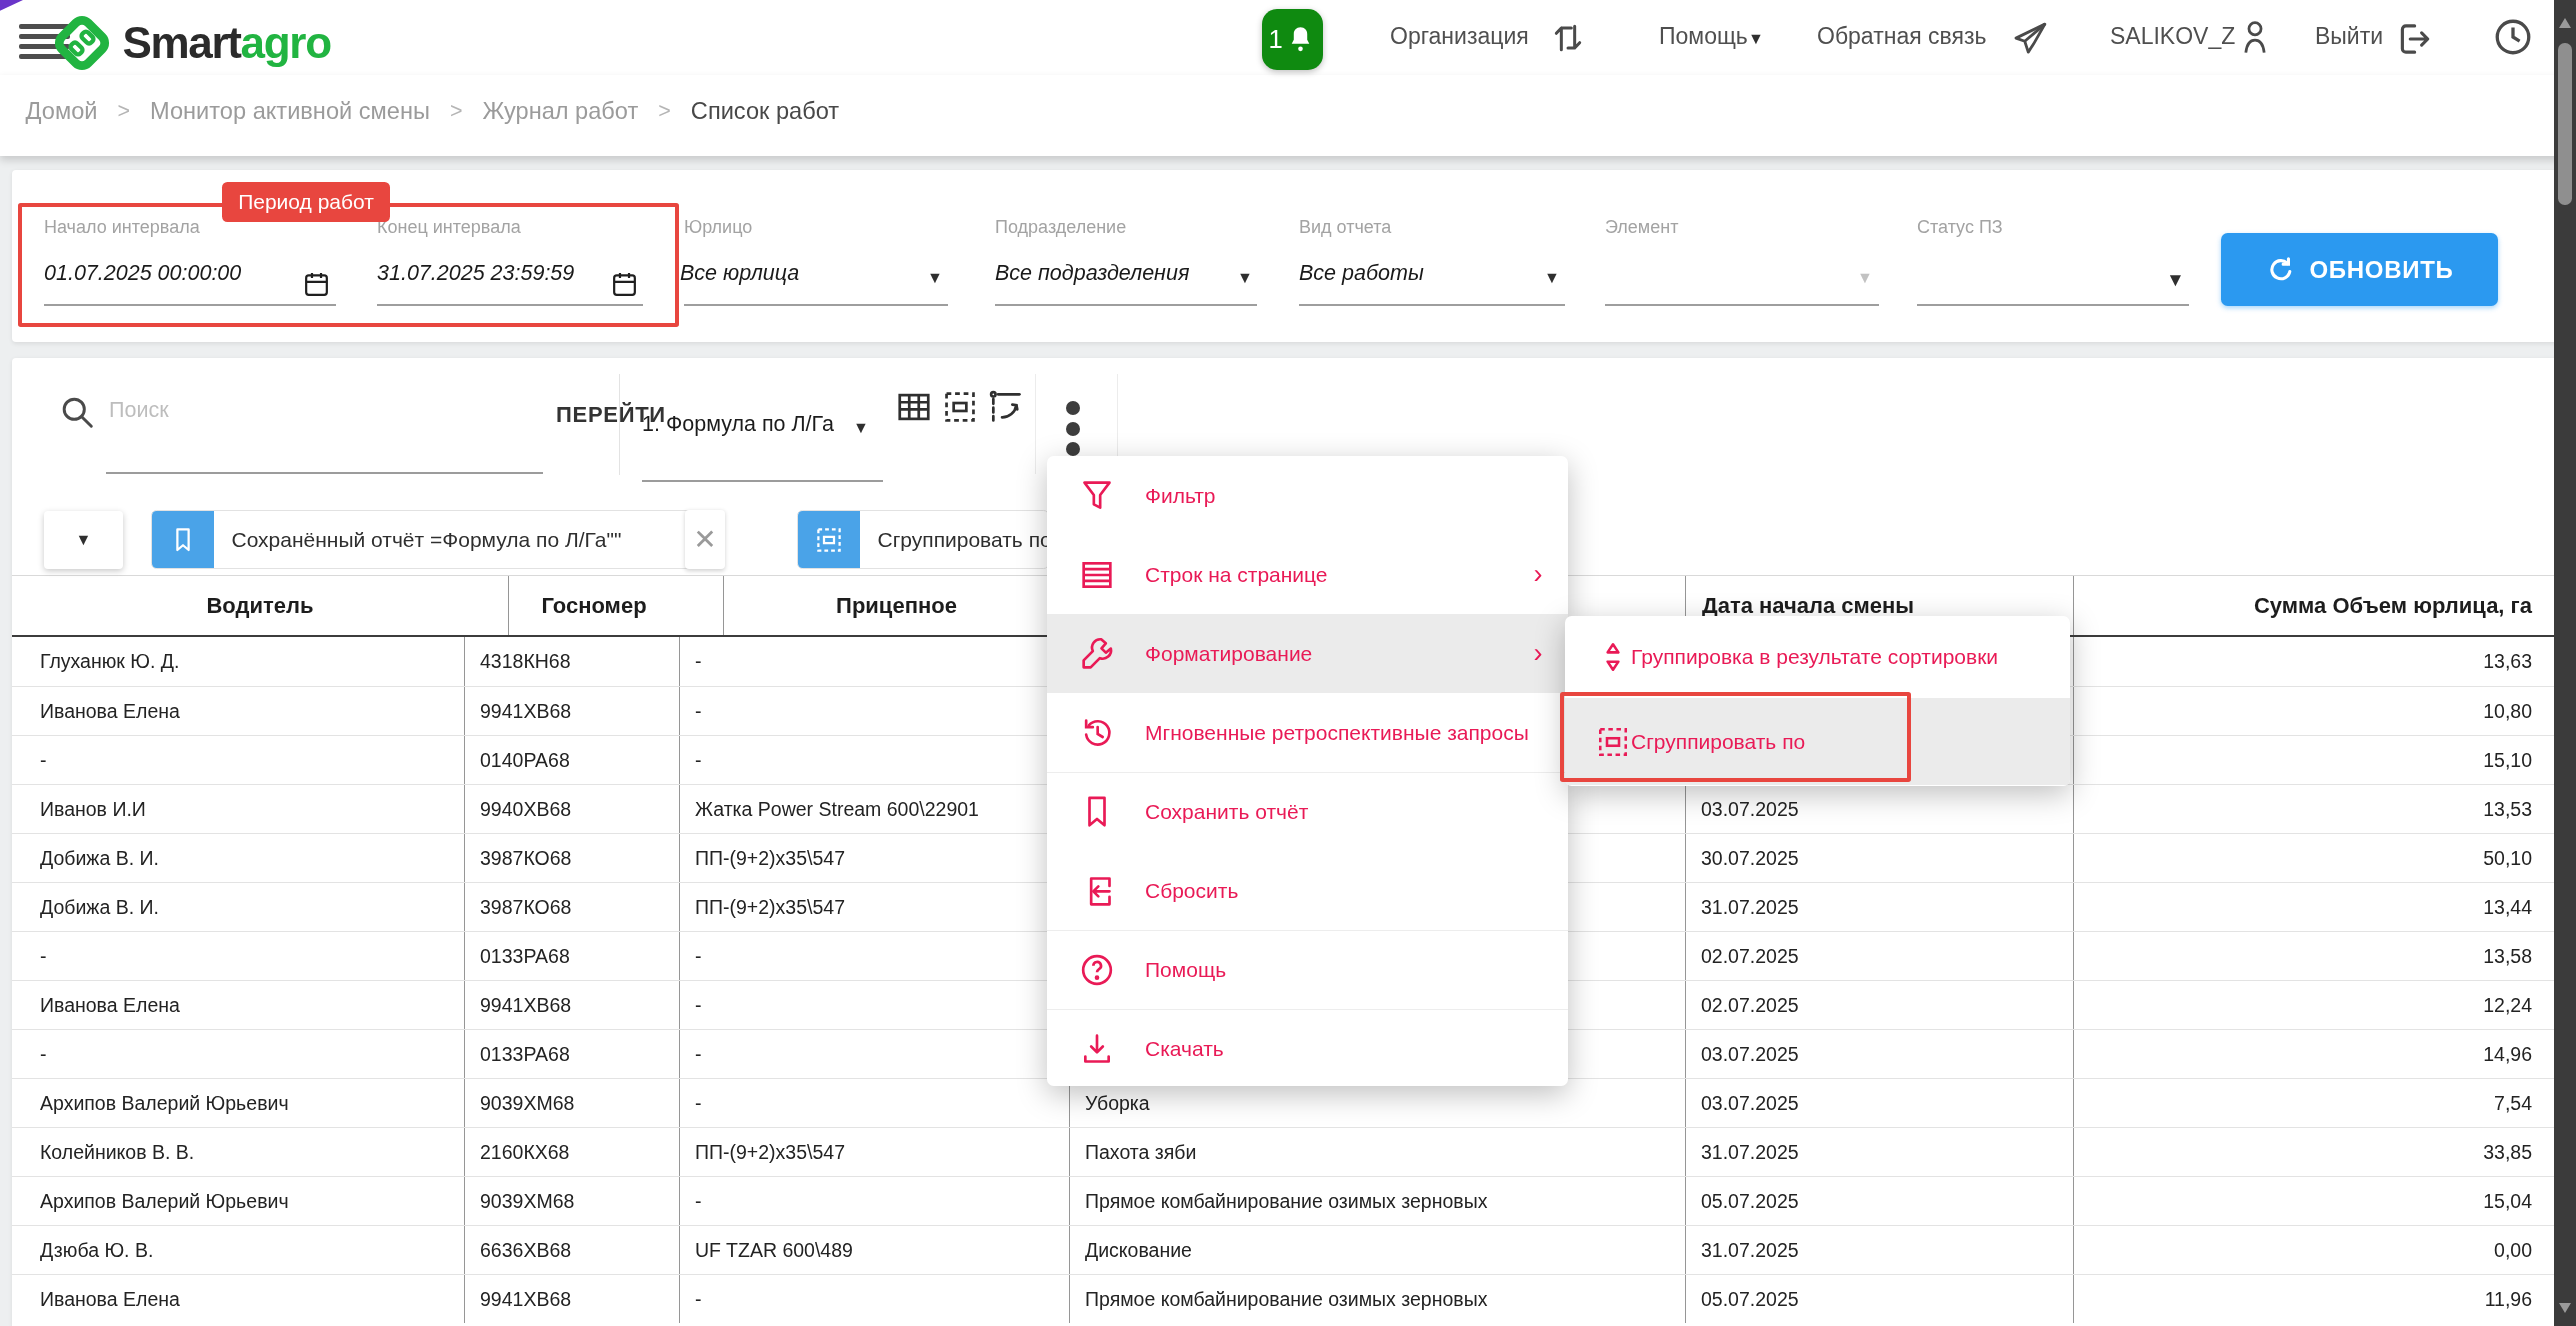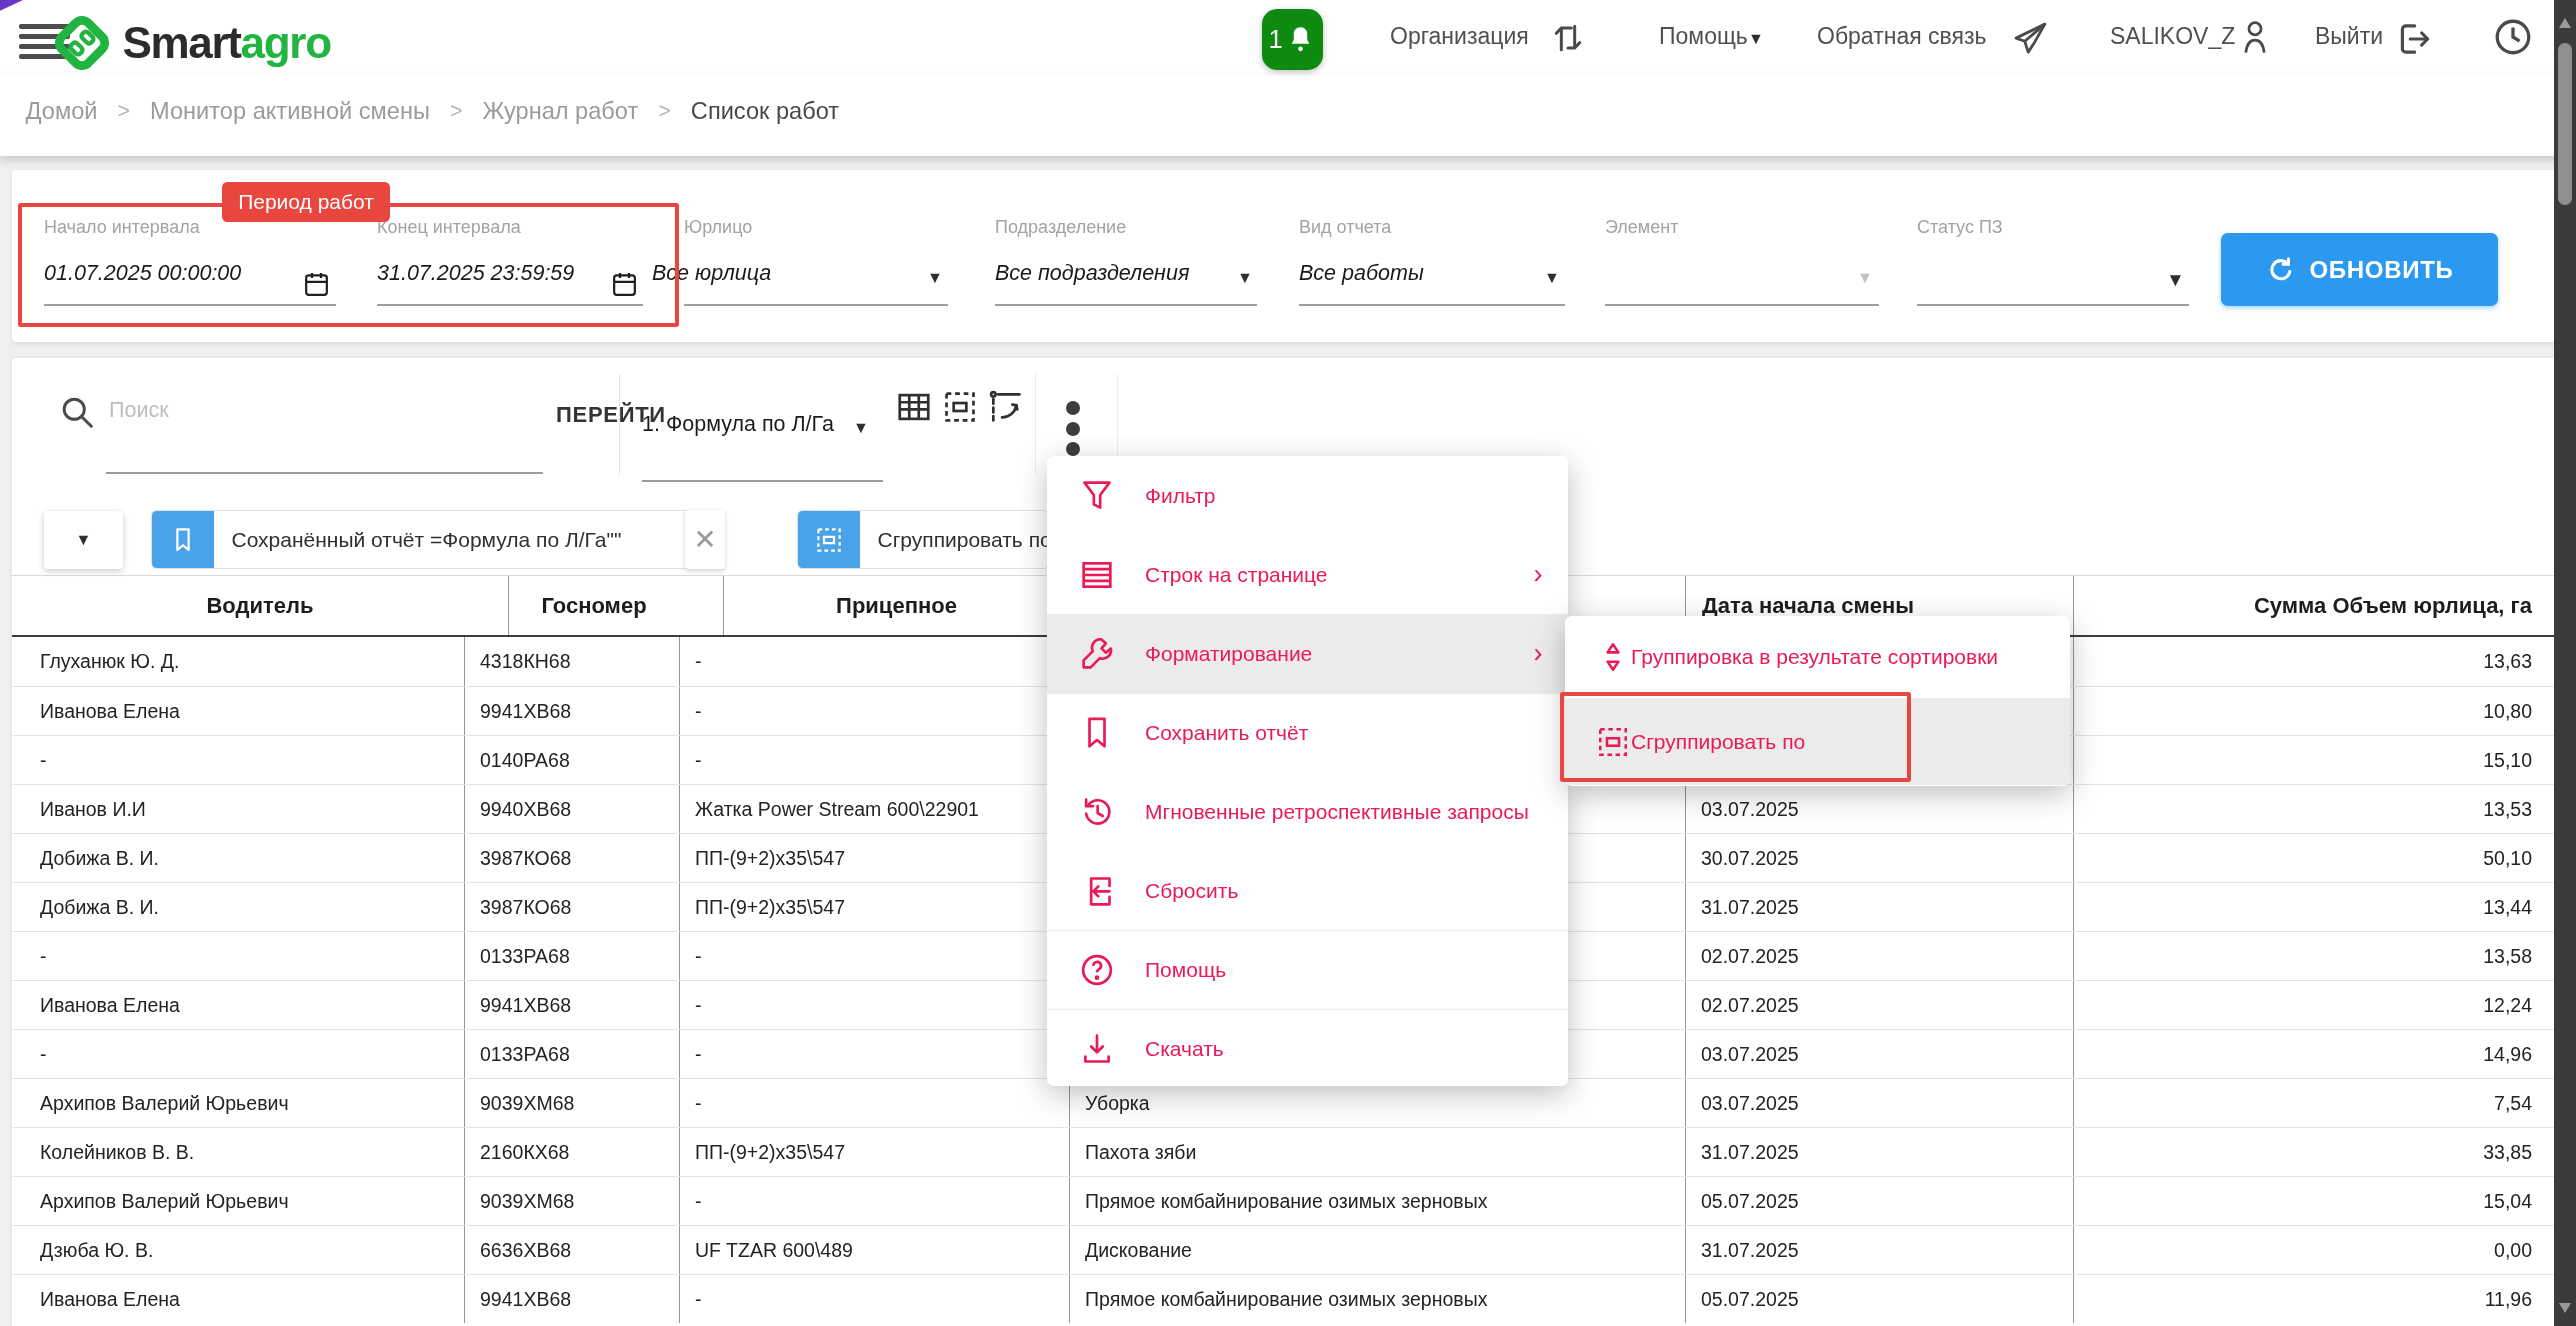--- a/index.html
+++ b/index.html
@@ -228,21 +228,21 @@
 <div class="abs fvalue" style="left:377px">31.07.2025 23:59:59</div>
 <div class="abs fcaret" style="left:609px">
   <svg width="31" height="31" viewBox="0 0 24 24" fill="none" stroke="#1f1f1f" stroke-width="1.7">
       <rect x="4" y="5" width="16" height="15" rx="2"></rect>
       <path d="M8.5 3v4M15.5 3v4M4 10h16"></path>
     </svg>
 </div>
 <div class="abs fline" style="left:377px; width:266px"></div>
 
 <div class="abs flabel" style="left:684px">Юрлицо</div>
-<div class="abs fvalue" style="left:652px">Все юрлица</div>
+<div class="abs fvalue" style="left:680px">Все юрлица</div>
 <div class="abs fcaret caret" style="left:927px">▼</div>
 <div class="abs fline" style="left:684px; width:264px"></div>
 
 <div class="abs flabel" style="left:995px">Подразделение</div>
 <div class="abs fvalue" style="left:995px">Все подразделения</div>
 <div class="abs fcaret caret" style="left:1237px">▼</div>
 <div class="abs fline" style="left:995px; width:262px"></div>
 
 <div class="abs flabel" style="left:1299px">Вид отчета</div>
 <div class="abs fvalue" style="left:1299px">Все работы</div>
@@ -489,38 +489,38 @@
   </div>
   <div class="mitem hl">
     <span>
       <svg width="40" height="40" viewBox="0 0 24 24" fill="none" stroke="#e91a56" stroke-width="1.6" stroke-linejoin="round">
           <path d="M14.5 3.2a5 5 0 0 0-5 7.1L4 15.8V20h4.2l5.5-5.5a5 5 0 0 0 6.6-5.8l-3 2.5-2.6-2.6 2.6-3z"></path>
         </svg>
     </span>
     <span class="lbl">Форматирование</span>
     <span class="mchev">›</span>
   </div>
-  <div class="mitem sep">
-    <span>
-      <svg width="40" height="40" viewBox="0 0 24 24" fill="none" stroke="#e91a56" stroke-width="1.6" stroke-linejoin="round">
-          <path d="M7.5 3.5h9V20l-4.5-3.8L7.5 20z"></path>
-        </svg>
-    </span>
-    <span class="lbl">Сохранить отчёт</span>
-  </div>
   <div class="mitem">
     <span>
       <svg width="40" height="40" viewBox="0 0 24 24" fill="none" stroke="#e91a56" stroke-width="1.6" stroke-linecap="round">
           <path d="M5.5 13a7 7 0 1 0 1.6-5.6"></path>
           <path d="M5.5 4.5v4h4"></path>
           <path d="M12.4 8.4v4.2l3 1.8"></path>
         </svg>
     </span>
     <span class="lbl">Мгновенные ретроспективные запросы</span>
   </div>
+  <div class="mitem sep">
+    <span>
+      <svg width="40" height="40" viewBox="0 0 24 24" fill="none" stroke="#e91a56" stroke-width="1.6" stroke-linejoin="round">
+          <path d="M7.5 3.5h9V20l-4.5-3.8L7.5 20z"></path>
+        </svg>
+    </span>
+    <span class="lbl">Сохранить отчёт</span>
+  </div>
   <div class="mitem">
     <span>
       <svg width="40" height="40" viewBox="0 0 24 24" fill="none" stroke="#e91a56" stroke-width="1.6" stroke-linecap="round" stroke-linejoin="round">
           <path d="M19.5 9V4.5h-11V20h11v-4.5"></path>
           <path d="M19.5 12.2H9.8M12.8 9.2l-3 3 3 3"></path>
         </svg>
     </span>
     <span class="lbl">Сбросить</span>
   </div>
   <div class="mitem sep">

